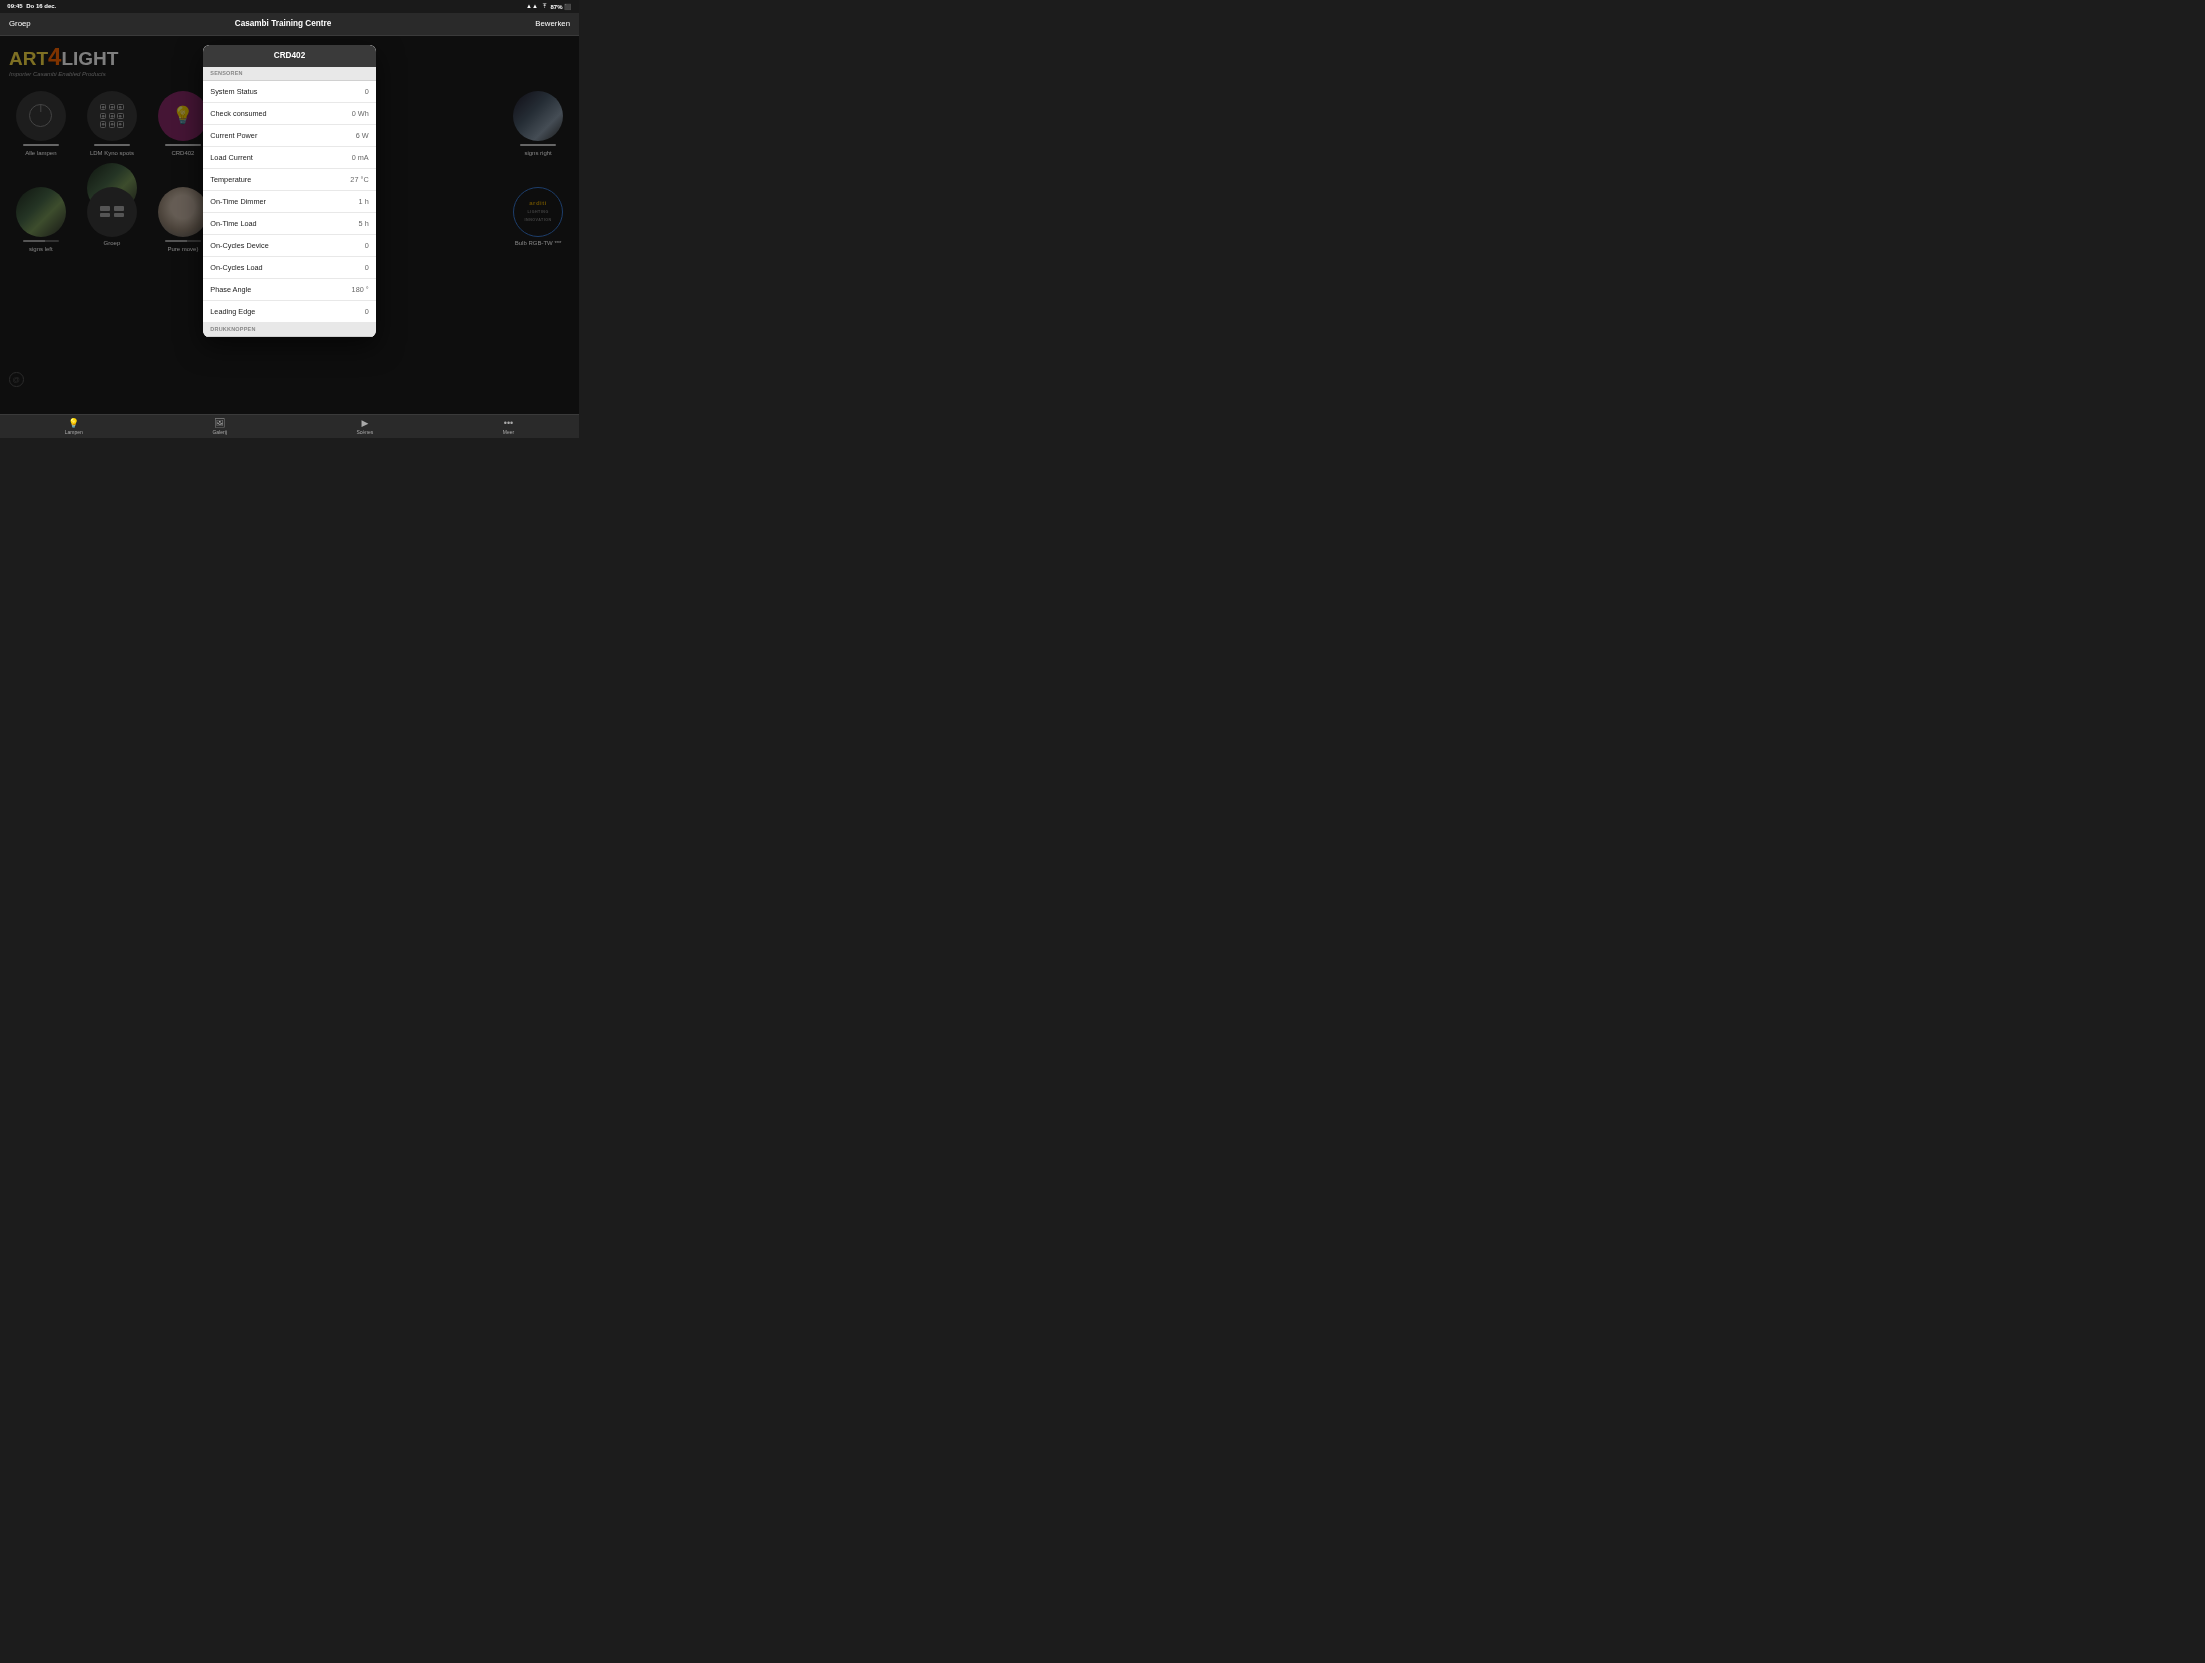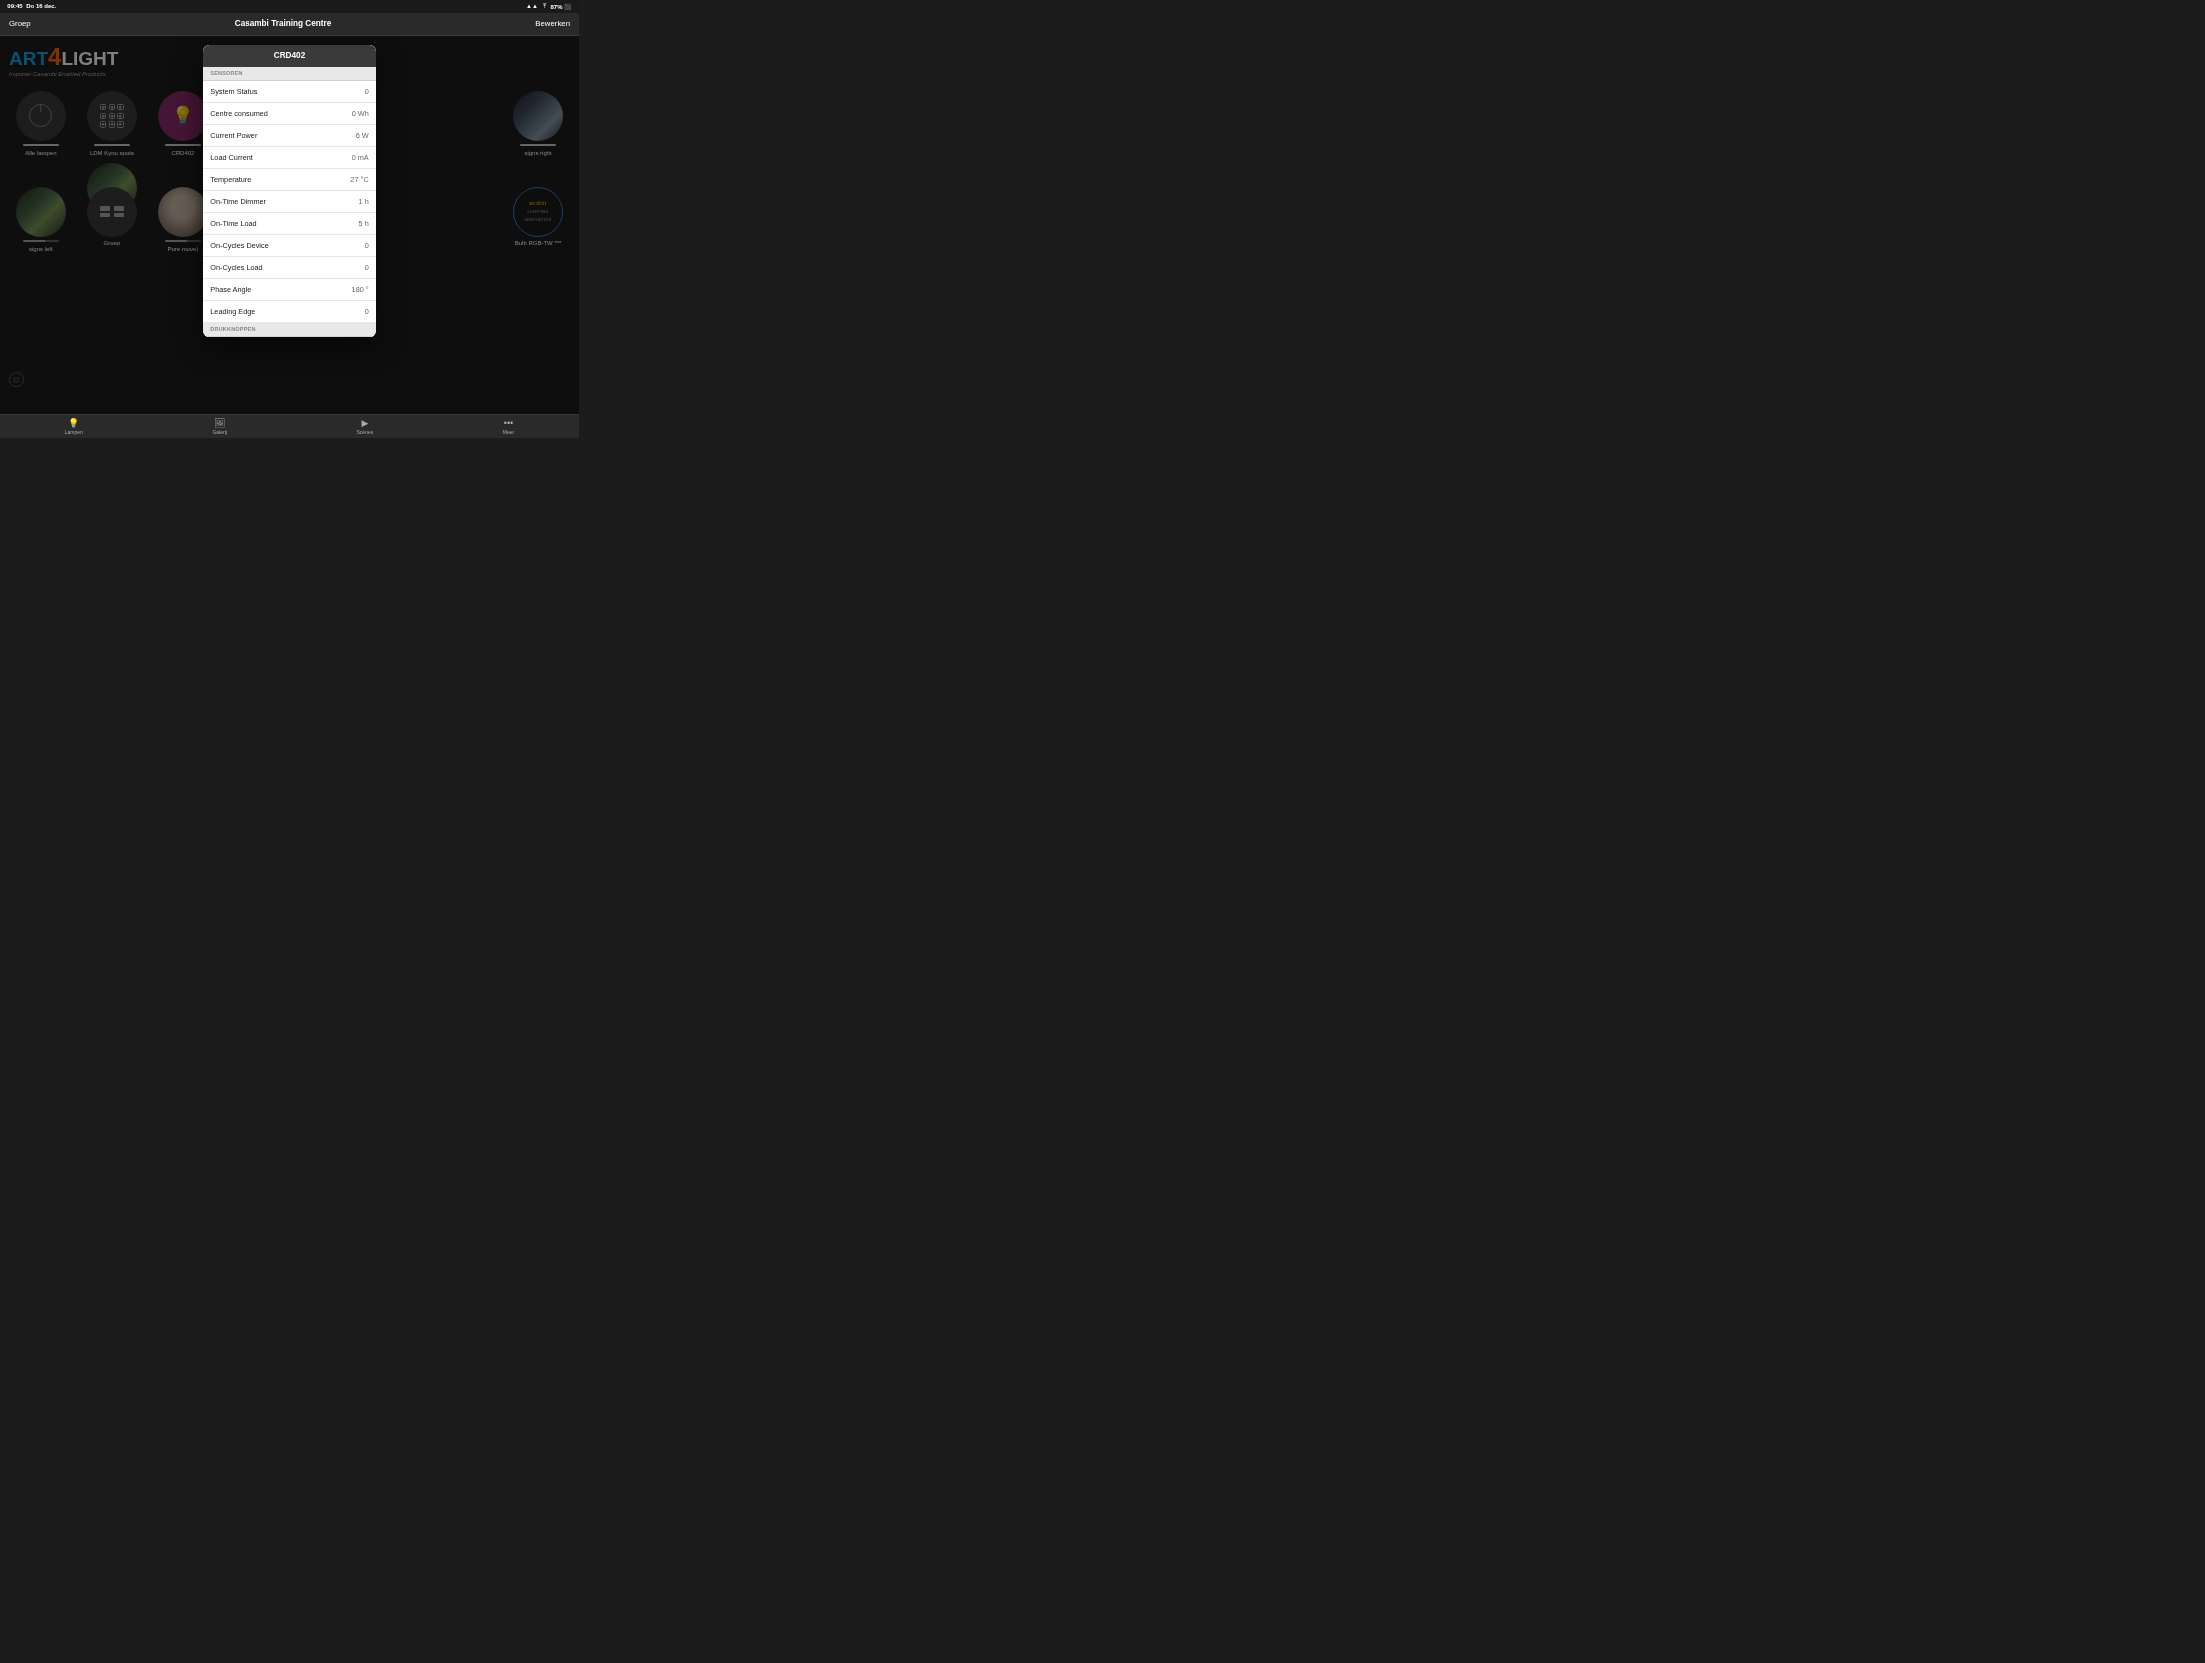--- a/index.html
+++ b/index.html
@@ -60,21 +60,21 @@
     .logo-area {
       position: absolute;
       top: 9px;
       left: 9px;
     }
     .logo-text {
       font-size: 19px;
       font-weight: 900;
       line-height: 1;
     }
-    .logo-art { color: #0ea5e9; }
+    .logo-art { color: #fde047; }
     .logo-4 { color: #ff6600; font-size: 24px; }
     .logo-light { color: #ffffff; }
     .logo-subtitle {
       color: #aaaaaa;
       font-size: 6px;
       font-style: italic;
       margin-top: 1.8px;
     }
     .device-tile {
       display: flex;
@@ -536,21 +536,21 @@
         <span class="modal-title">CRD402</span>
       </div>
       <div class="modal-section-header">SENSOREN</div>
 
       <div id="sensor-rows-container">
           <div class="sensor-row">
         <span class="sensor-label">System Status</span>
         <span class="sensor-value">0</span>
       </div>
           <div class="sensor-row">
-        <span class="sensor-label">Centre consumed</span>
+        <span class="sensor-label">Check consumed</span>
         <span class="sensor-value">0 Wh</span>
       </div>
           <div class="sensor-row">
         <span class="sensor-label">Current Power</span>
         <span class="sensor-value">6 W</span>
       </div>
           <div class="sensor-row">
         <span class="sensor-label">Load Current</span>
         <span class="sensor-value">0 mA</span>
       </div>

